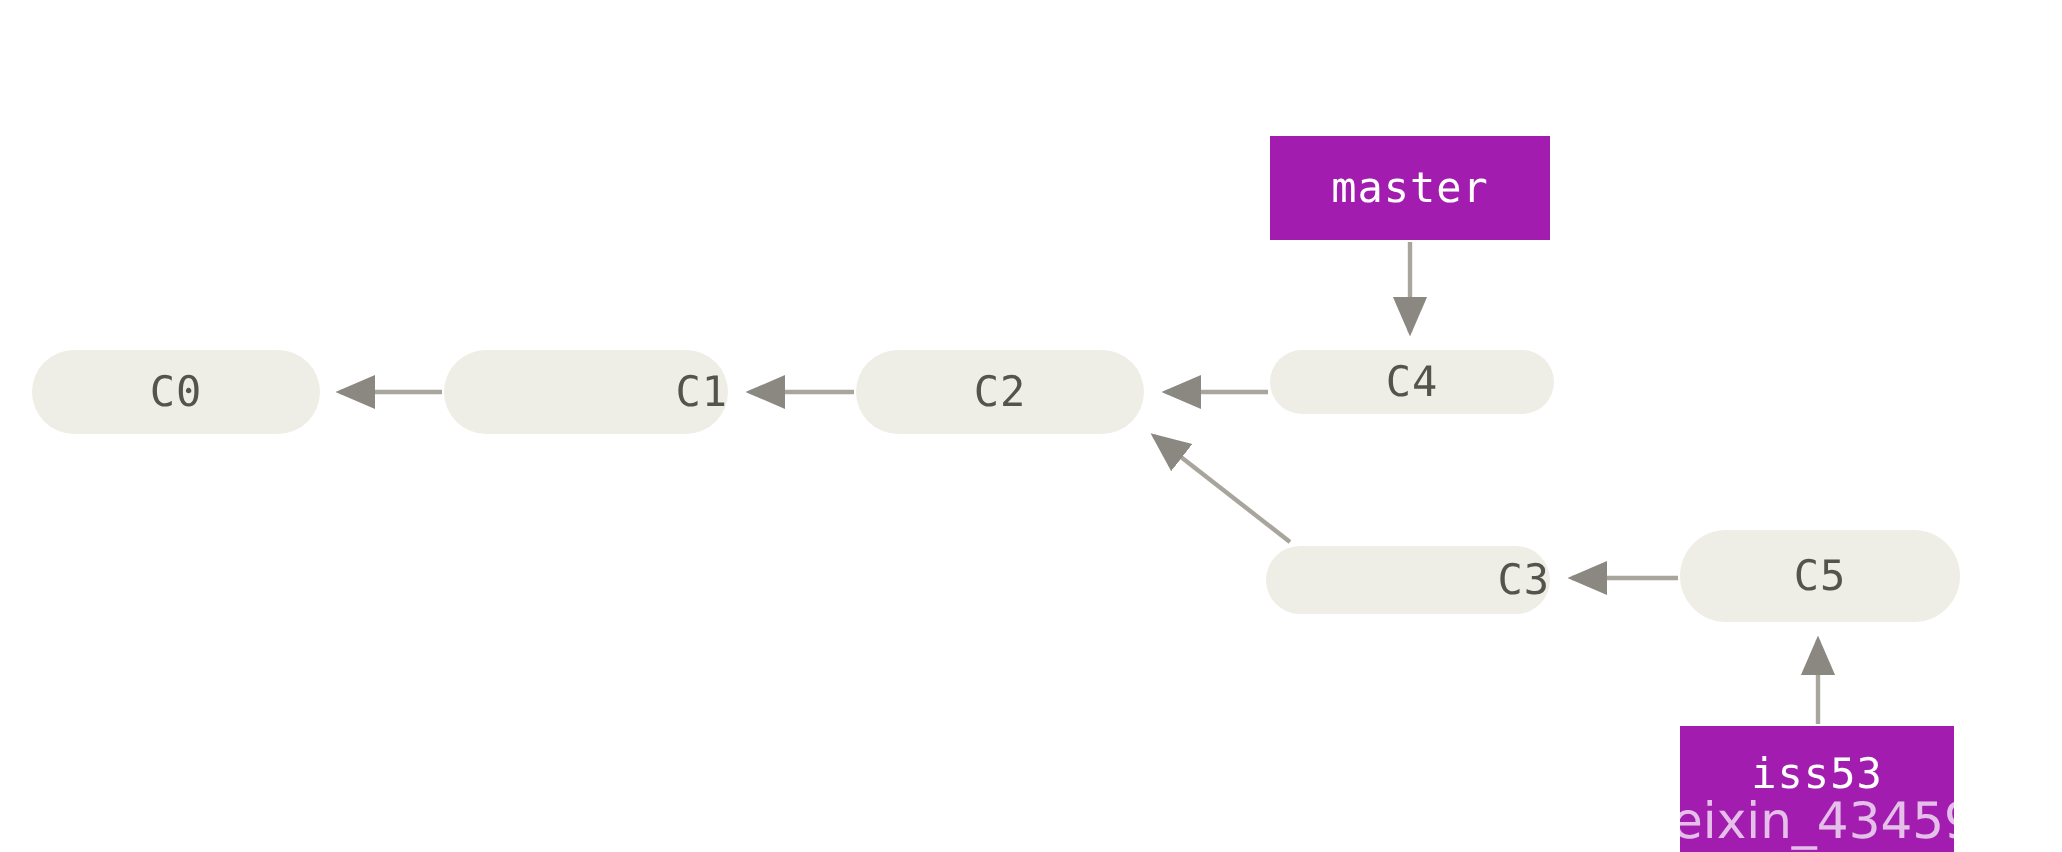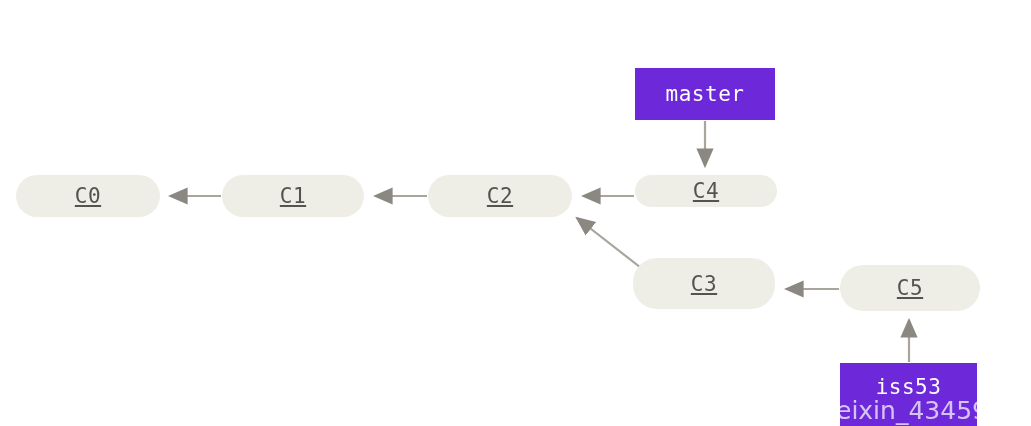--- a/index.html
+++ b/index.html
@@ -29,25 +29,24 @@
     background: #eeeee6;
     border-radius: 24px;
     display: flex;
     align-items: center;
     justify-content: center;
     color: #55534e;
     font-family: "DejaVu Sans Mono", monospace;
     font-size: 21px;
     letter-spacing: 0.5px;
     z-index: 2;
-    text-decoration: underline;
   }
   .branch-label {
     position: absolute;
-    background: #6d28d9;
+    background: #a21caf;
     display: flex;
     align-items: center;
     justify-content: center;
     color: #ffffff;
     font-family: "DejaVu Sans Mono", monospace;
     font-size: 21px;
     letter-spacing: 0.5px;
     z-index: 3;
   }
   .watermark {
@@ -97,30 +96,30 @@
     </g>
 
     <g>
       <line x1="909" y1="362" x2="909" y2="320" stroke="#a8a59c" stroke-width="2.2" marker-end="url(#arrowhead)"></line>
     </g>
   </svg>
 
   <div class="commit-node" style="left:16px;  top:175px; width:144px; height:42px;">
     <span>C0</span>
   </div>
-  <div class="commit-node" style="left:222px; top:175px; width:142px; height:42px;">
+  <div class="commit-node" style="left:222px; top:175px; width:142px; height:42px;justify-content:flex-end;">
     <span>C1</span>
   </div>
   <div class="commit-node" style="left:428px; top:175px; width:144px; height:42px;align-items:center;">
     <span>C2</span>
   </div>
   <div class="commit-node" style="left:635px; top:175px; width:142px; height:32px;">
     <span>C4</span>
   </div>
-  <div class="commit-node" style="left:633px; top:258px; width:142px; height:51px;">
+  <div class="commit-node" style="left:633px; top:273px; width:142px; height:34px;justify-content:flex-end;">
     <span>C3</span>
   </div>
   <div class="commit-node" style="left:840px; top:265px; width:140px; height:46px;align-items:center;">
     <span>C5</span>
   </div>
 
   <div class="branch-label" style="left:635px; top:68px; width:140px; height:52px;">
     <span>master</span>
   </div>
   <div class="branch-label" style="left:840px; top:363px; width:137px; height:63px; align-items:flex-start; padding-top:12px;">

